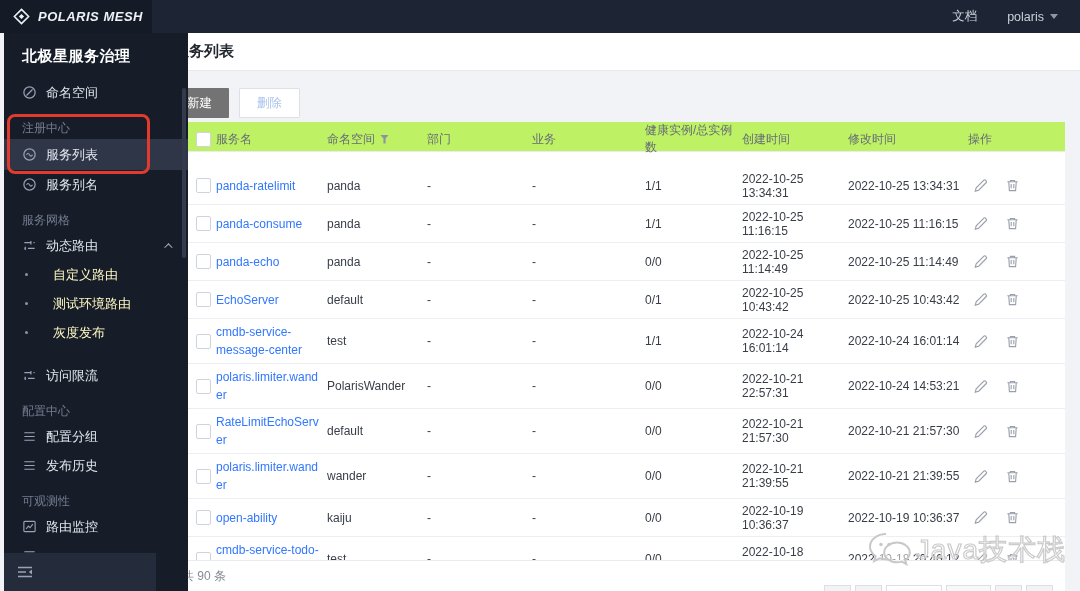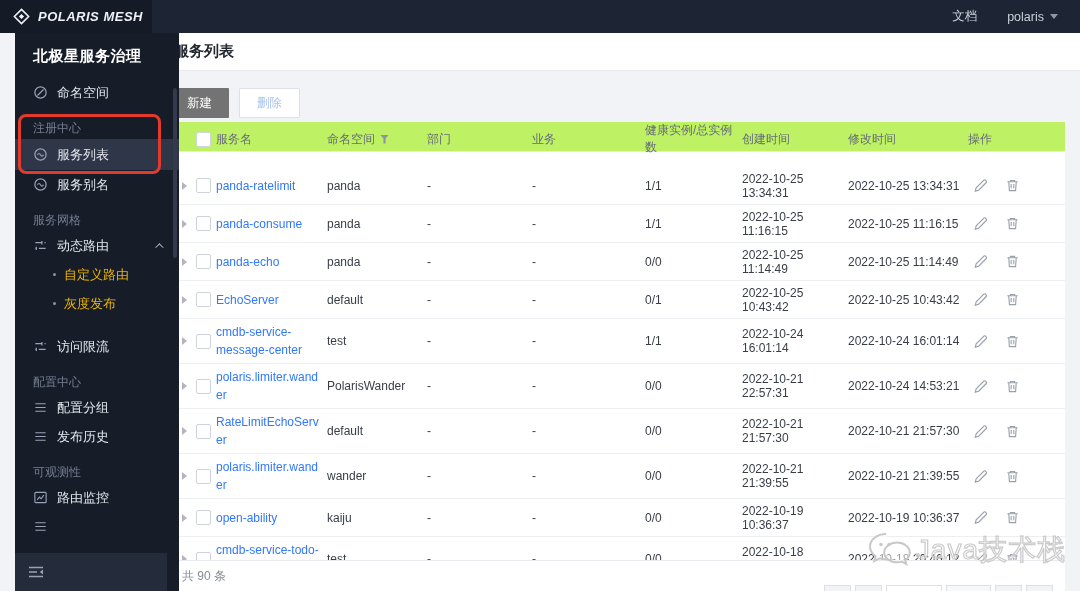--- a/index.html
+++ b/index.html
@@ -13,29 +13,29 @@
     color: #383d47;
   }
   
   .topbar { position:absolute; top:0; left:0; width:1080px; height:33px; background:#1d2534; display:flex; align-items:center; z-index:10; }
   .logo-block { width:152px; height:33px; background:#141a26; display:flex; align-items:center; padding-left:12px; gap:7px; }
   .logo-text { color:#eef1f6; font-size:13px; font-weight:bold; font-style:italic; letter-spacing:.5px; white-space:nowrap; }
   .topbar-right { margin-left:auto; display:flex; align-items:center; gap:30px; padding-right:22px; color:#c9d0db; font-size:12.5px; }
   .user-menu { display:flex; align-items:center; gap:6px; cursor:pointer; }
   .caret-down { width:0; height:0; border-left:4px solid transparent; border-right:4px solid transparent; border-top:5px solid #8f97a6; }
   
-  .sidebar { position:absolute; top:33px; left:15px; width:164px; bottom:0; background:#161d29; color:#dfe3ea; overflow:hidden; z-index:9; }
+  .sidebar { position:absolute; top:33px; left:4px; width:184px; bottom:0; background:#161d29; color:#dfe3ea; overflow:hidden; z-index:9; }
   .sb-title { margin:14px 0 0 18px; font-size:15px; font-weight:bold; color:#ffffff; letter-spacing:.5px; }
   .sb-menu { padding-top:12px; }
   .sb-item { height:29px; display:flex; align-items:center; padding-left:18px; gap:9px; font-size:13px; color:#e2e6ed; cursor:pointer; }
   .sb-item.selected { background:#2e3648; height:31px; }
   .sb-icon { width:15px; height:15px; color:#9aa3b5; display:flex; flex:none; }
   .sb-icon svg { width:15px; height:15px; }
   .sb-section { margin-top:10px; height:22px; line-height:22px; padding-left:18px; font-size:12px; color:#747d90; }
-  .sb-sub { height:29px; display:flex; align-items:center; padding-left:38px; gap:8px; font-size:13px; color:#eab308; cursor:pointer; }
+  .sb-sub { height:29px; display:flex; align-items:center; padding-left:21px; gap:25px; font-size:13px; color:#fef9c3; cursor:pointer; }
   .sb-sub .dot { width:3px; height:3px; border-radius:50%; background:#8a93a6; flex:none; }
   .sb-sub + .sb-item { margin-top:14px; }
   .chev-up { width:6px; height:6px; border-top:1.6px solid #aeb6c6; border-right:1.6px solid #aeb6c6; transform:rotate(-45deg) translateY(2px); margin-left:auto; margin-right:18px; }
   .sb-bottom { position:absolute; bottom:0; left:0; width:152px; height:38px; background:#242b3a; display:flex; align-items:center; padding-left:12px; color:#9aa3b5; z-index:4; cursor:pointer; }
   .sb-scroll-thumb { position:absolute; right:2px; top:55px; width:4px; height:170px; background:#323a4b; border-radius:2px; }
   .annotation-box { position:absolute; left:3px; top:81px; width:143px; height:60px; border:3px solid #e23b2d; border-radius:8px; pointer-events:none; z-index:6; }
   
   .main { position:absolute; left:152px; top:33px; right:0; bottom:0; display:flex; flex-direction:column; }
   .title-strip { height:38px; background:#fff; border-bottom:1px solid #e7e9ee; display:flex; align-items:center; padding-left:22px; font-size:15px; font-weight:bold; color:#232730; flex:none; }
   .content { flex:1; display:flex; flex-direction:column; padding:17px 15px 0 18px; background:#f2f3f7; min-height:0; }
@@ -139,20 +139,24 @@
           <svg viewBox="0 0 16 16" fill="none" stroke="currentColor" stroke-width="1.3">
             <path d="M2.5 5h7M12.3 5h1.2M2.5 11h1.2M6.3 11h7.2M9.5 3.2v3.6M3.5 9.2v3.6"></path>
           </svg>
         </span>
         <span>动态路由</span>
         <span class="chev-up"></span>
       </div>
       <div class="sb-sub">
         <span class="dot"></span>
         <span>自定义路由</span>
+      </div>
+      <div class="sb-sub">
+        <span class="dot"></span>
+        <span>测试环境路由</span>
       </div>
       <div class="sb-sub">
         <span class="dot"></span>
         <span>灰度发布</span>
       </div>
       <div class="sb-item">
         <span class="sb-icon">
           <svg viewBox="0 0 16 16" fill="none" stroke="currentColor" stroke-width="1.3">
             <path d="M2.5 5h7M12.3 5h1.2M2.5 11h1.2M6.3 11h7.2M9.5 3.2v3.6M3.5 9.2v3.6"></path>
           </svg>

